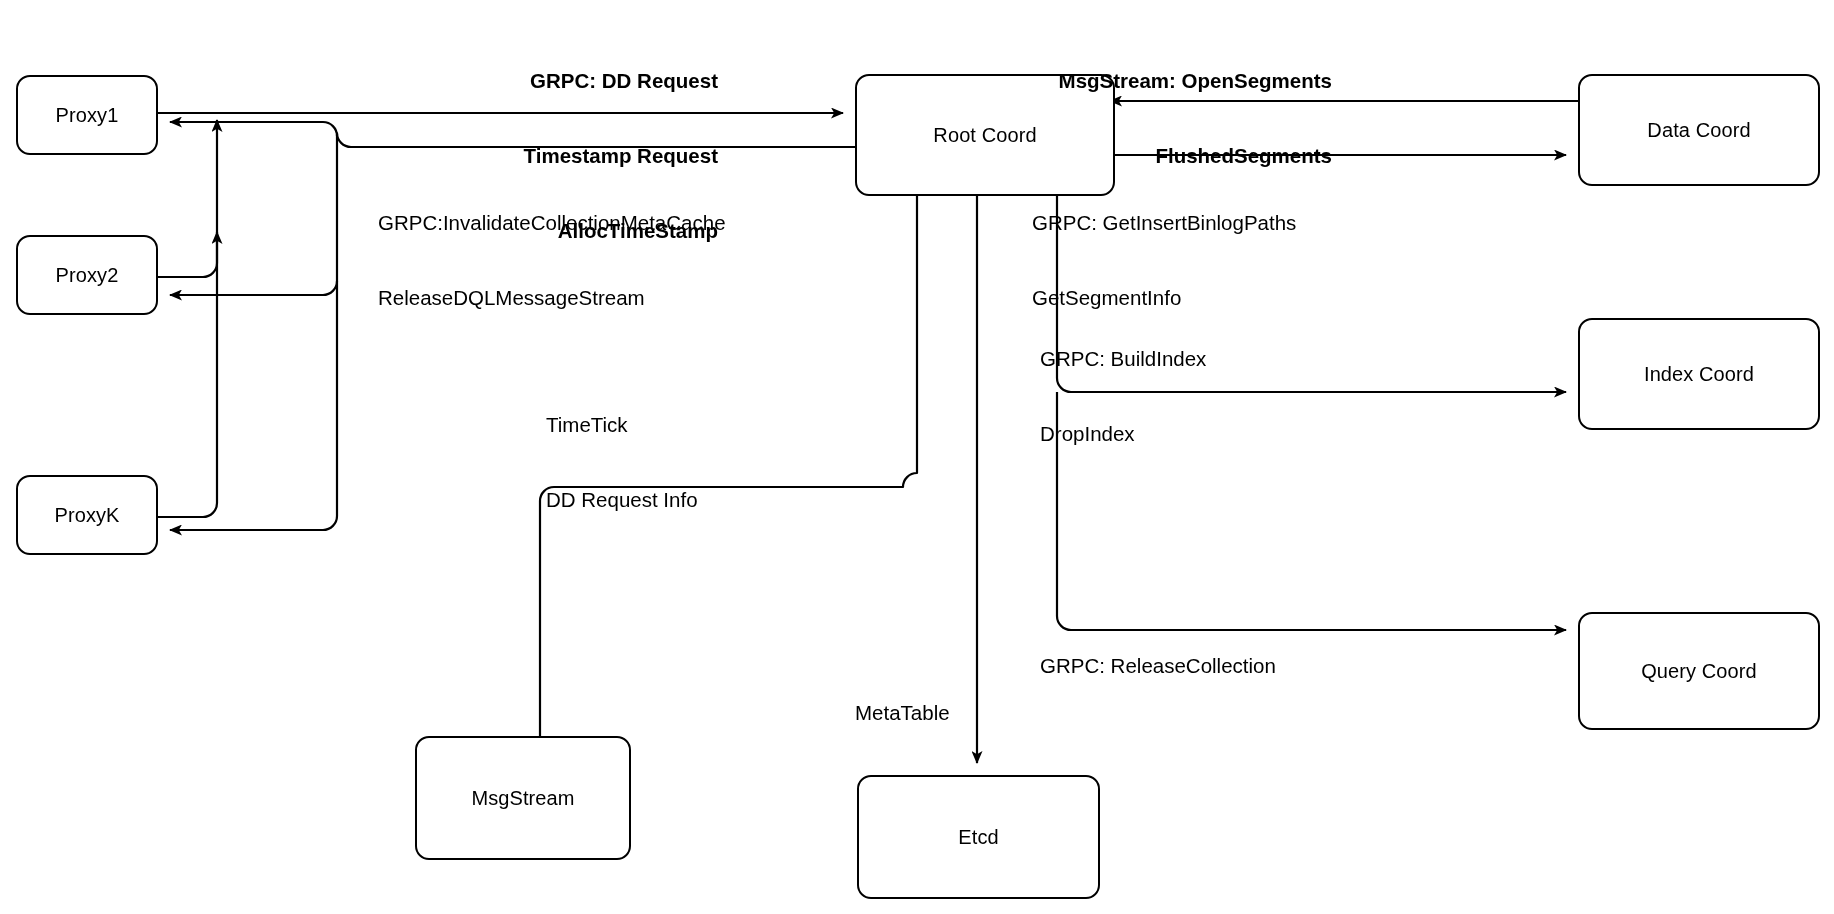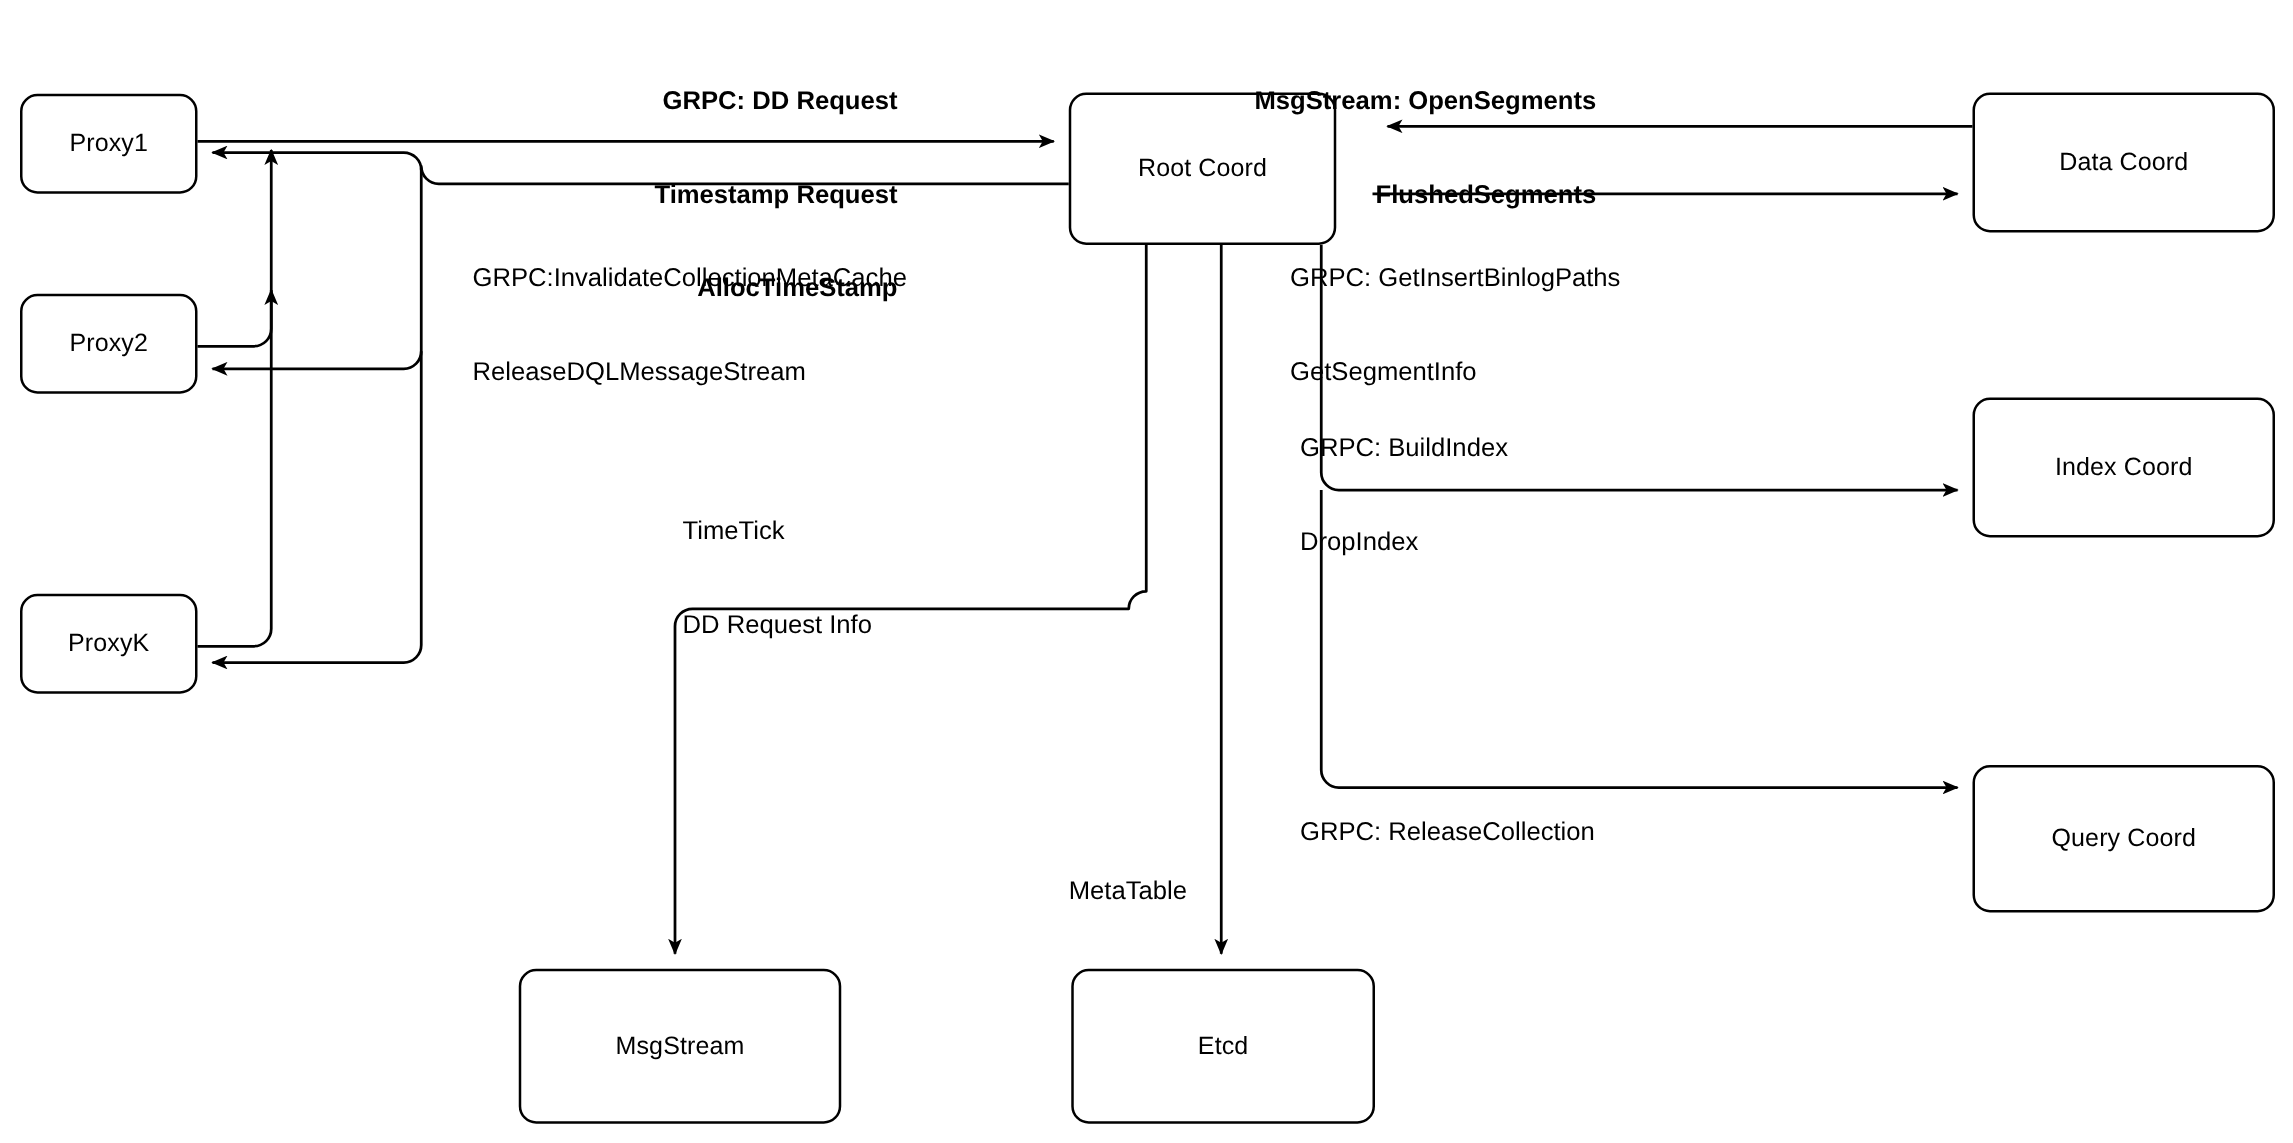--- a/index.html
+++ b/index.html
@@ -95,56 +95,56 @@
   </div>
 
   <div class="node" style="left:16px;  top:235px; width:142px; height:80px;">
     <span>Proxy2</span>
   </div>
 
   <div class="node" style="left:16px;  top:475px; width:142px; height:80px;">
     <span>ProxyK</span>
   </div>
 
-  <div class="node" style="left:855px; top:74px;  width:214px; height:122px;">
+  <div class="node" style="left:855px; top:74px;  width:260px; height:122px;">
     <span>Root Coord</span>
   </div>
 
   <div class="node" style="left:1578px; top:74px; width:242px; height:112px;">
     <span>Data Coord</span>
   </div>
 
   <div class="node" style="left:1578px; top:318px; width:242px; height:112px;">
     <span>Index Coord</span>
   </div>
 
   <div class="node" style="left:1578px; top:612px; width:242px; height:118px;">
     <span>Query Coord</span>
   </div>
 
-  <div class="node" style="left:415px; top:775px; width:258px; height:124px;">
+  <div class="node" style="left:415px; top:736px; width:216px; height:124px;">
     <span>MsgStream</span>
   </div>
 
   <div class="node" style="left:857px; top:775px; width:243px; height:124px;">
     <span>Etcd</span>
   </div>
 
   <div class="edge-label lbl-right" style="left:398px; top:18px; width:320px;">
     <div>GRPC: DD Request</div>
     <div>Timestamp Request</div>
     <div>AllocTimeStamp</div>
   </div>
 
   <div class="edge-label lbl-center" style="left:378px; top:160px; width:420px;">
     <div>GRPC:InvalidateCollectionMetaCache</div>
     <div>ReleaseDQLMessageStream</div>
   </div>
 
-  <div class="edge-label lbl-right" style="left:977px; top:18px; width:300px;">
+  <div class="edge-label lbl-right" style="left:1032px; top:18px; width:300px;">
     <div>MsgStream: OpenSegments</div>
     <div>FlushedSegments</div>
   </div>
 
   <div class="edge-label lbl-center" style="left:1032px; top:160px; width:300px;">
     <div>GRPC: GetInsertBinlogPaths</div>
     <div>GetSegmentInfo</div>
   </div>
 
   <div class="edge-label lbl-center" style="left:1040px; top:296px; width:260px;">

